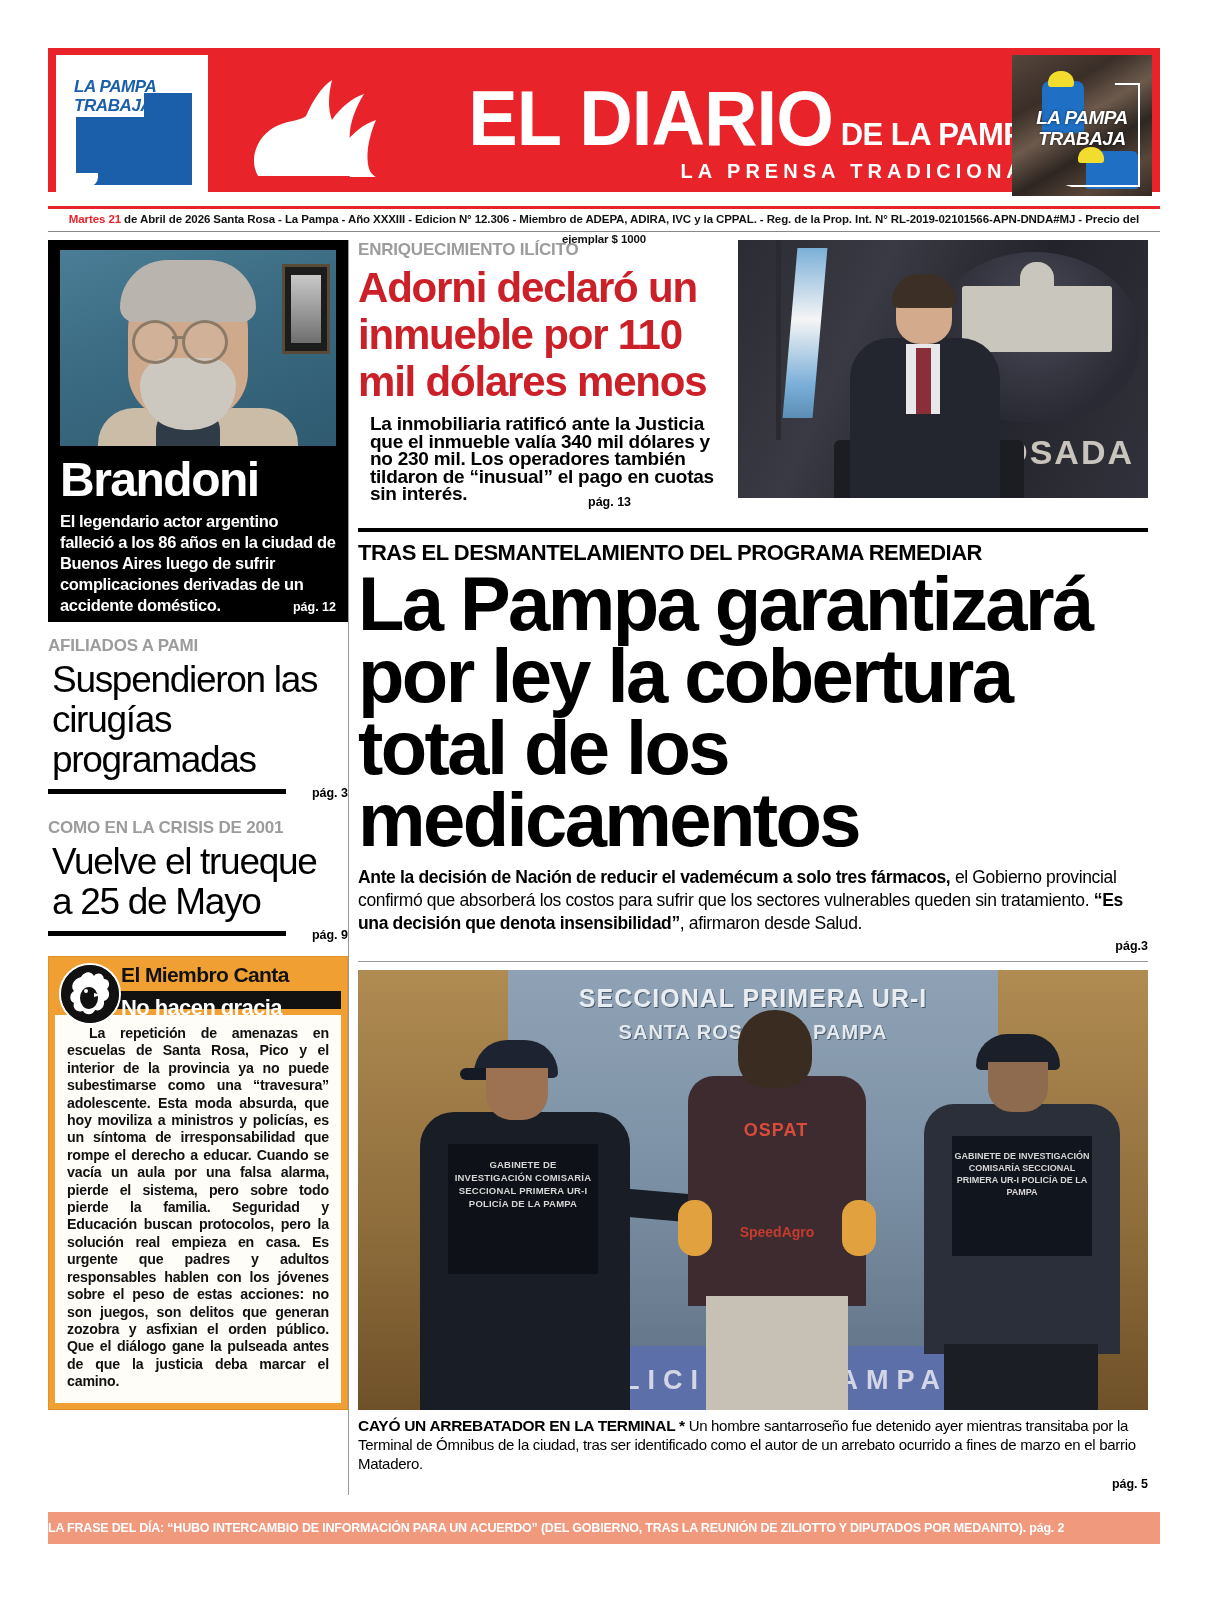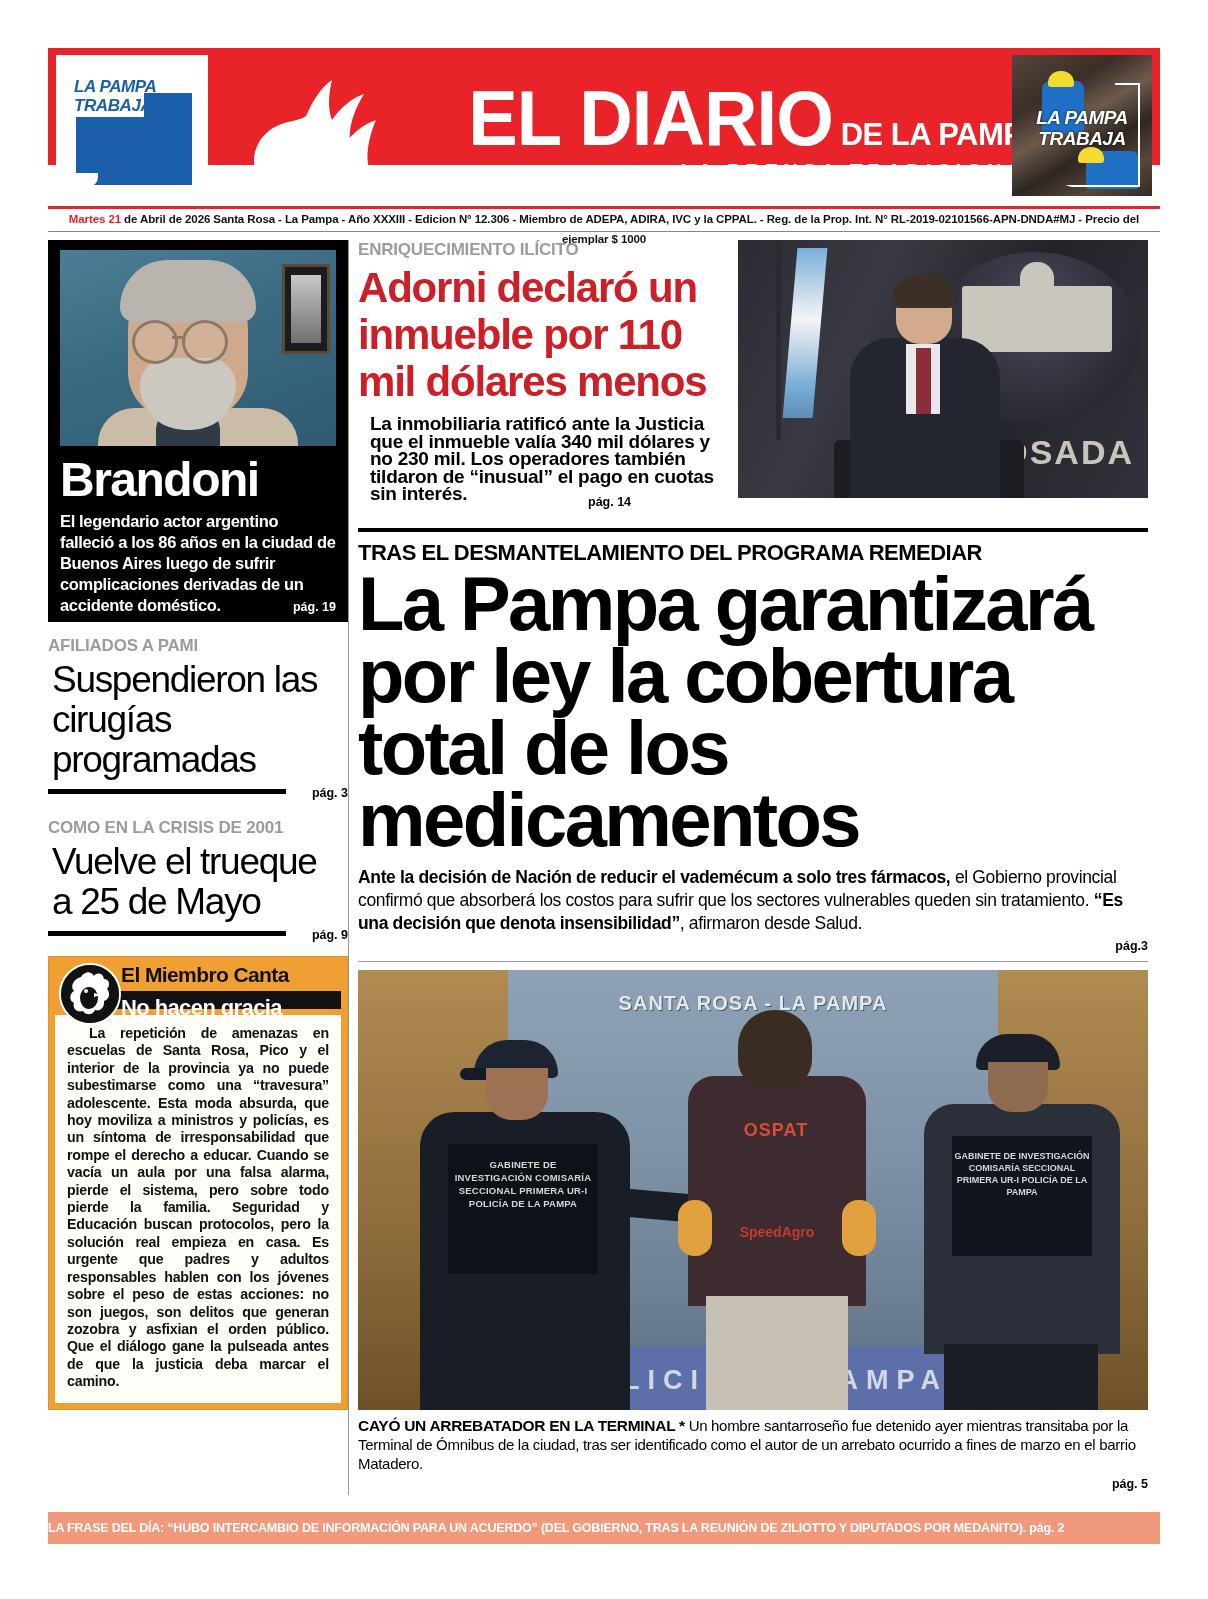--- a/index.html
+++ b/index.html
@@ -20,21 +20,21 @@
     left: 0; top: 0;
     width: 1208px;
     height: 1599px;
     background: #fff;
   }
 
   
   .masthead {
     position: absolute;
     left: 48px; top: 48px;
-    width: 1112px; height: 117px;
+    width: 1112px; height: 144px;
     background: #e8232a;
     box-sizing: border-box;
   }
   .mh-logo-left {
     position: absolute;
     left: 8px; top: 7px;
     width: 152px; height: 141px;
     background: #ffffff;
     overflow: hidden;
   }
@@ -673,21 +673,21 @@
         <div class="bp-collar"></div>
         <div class="bp-head"></div>
         <div class="bp-hair"></div>
         <div class="bp-beard"></div>
         <div class="bp-glass-l"></div>
         <div class="bp-glass-r"></div>
         <div class="bp-bridge"></div>
       </div>
       <div class="brandoni-title">Brandoni</div>
       <div class="brandoni-sub">El legendario actor argentino falleció a los 86 años en la ciudad de Buenos Aires luego de sufrir complicaciones derivadas de un accidente doméstico.</div>
-      <div class="brandoni-pag">pág. 19</div>
+      <div class="brandoni-pag">pág. 12</div>
     </div>
 
     <div>
       <div class="kicker">AFILIADOS A PAMI</div>
       <div class="lead-head">Suspendieron las cirugías programadas</div>
       <div class="rule-row">
         <div class="bar"></div>
         <div class="pag">pág. 3</div>
       </div>
     </div>
@@ -724,21 +724,21 @@
   </div>
 
   <div class="col-main">
 
     <div class="top-story">
       <div class="ts-left">
         <div class="ts-kicker">ENRIQUECIMIENTO ILÍCITO</div>
         <div class="ts-head">Adorni declaró un inmueble por 110 mil dólares menos</div>
         <div class="ts-sub">La inmobiliaria ratificó ante la Justicia que el inmueble valía 340 mil dólares y no 230 mil. Los operadores también tildaron de “inusual” el pago en cuotas sin interés.</div>
       </div>
-      <div class="ts-pag">pág. 14</div>
+      <div class="ts-pag">pág. 13</div>
 
       <div class="ts-photo">
         <div class="tsp-bg"></div>
         <div class="tsp-emblem"></div>
         <div class="tsp-casa"></div>
         <div class="tsp-rosada">ROSADA</div>
         <div class="tsp-pole"></div>
         <div class="tsp-flag"></div>
         <div class="tsp-podium"></div>
         <div class="tsp-mic1"></div>
@@ -762,20 +762,21 @@
       <div class="main-pag">pág.3</div>
     </div>
 
     <div class="hr-thin-grey"></div>
 
     <div class="police-photo">
       <div class="pp-door"></div>
       <div class="pp-wallL"></div>
       <div class="pp-wallR"></div>
       <div class="pp-sign">
+        <div class="pp-sign-1">SECCIONAL PRIMERA UR-I</div>
         <div class="pp-sign-2">SANTA ROSA - LA PAMPA</div>
       </div>
       <div class="pp-bluepanel"></div>
       <div class="pp-bluetxt">POLICIA LA PAMPA</div>
 
       <div class="pp-off1">
         <div class="body"></div>
         <div class="cap"></div>
         <div class="capbill"></div>
         <div class="head"></div>

